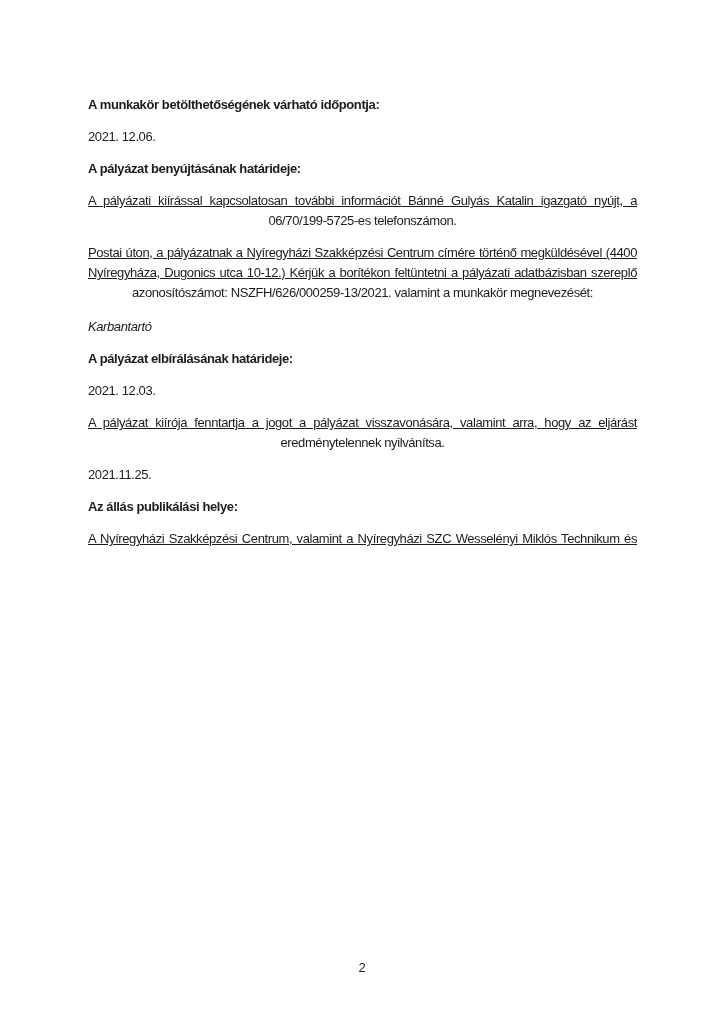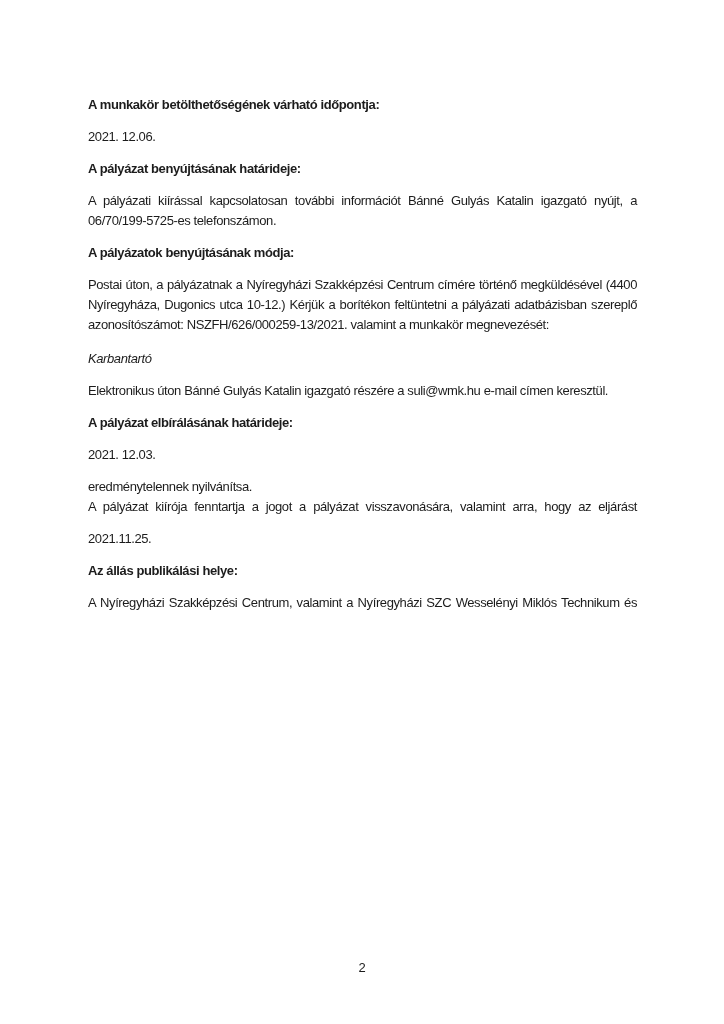--- a/index.html
+++ b/index.html
@@ -23,23 +23,23 @@
     line-height: 20px;
     letter-spacing: -0.4px;
     margin: 0 0 12px 0;
   }
   .h { font-weight: bold; white-space: pre-wrap; }
   .t { white-space: pre-wrap; }
   .para { margin: 0 0 12px 0; }
   .para.tight { margin-bottom: 14px; }
   .ln { margin: 0; }
   
-  .jl { text-align: justify; text-align-last: justify; }
+  .jl { text-align: justify; text-align-last: justify; text-decoration: underline; }
   
-  .jl-last { text-align: left; white-space: pre-wrap; }
+  .jl-last { text-align: center; white-space: pre-wrap; }
   .i { font-style: italic; }
   .page-number {
     position: absolute;
     top: 958px;
     left: 0;
     width: 724px;
     text-align: center;
     font-size: 13px;
     line-height: 20px;
     color: #1c1c1c;
@@ -54,38 +54,36 @@
     <p class="h">A munkakör betölthetőségének várható időpontja:</p>
     <p class="t">2021. 12.06.</p>
 
     <p class="h">A pályázat benyújtásának határideje:</p>
 
     <div class="para">
       <div class="ln jl">A pályázati kiírással kapcsolatosan további információt Bánné Gulyás Katalin igazgató nyújt, a</div>
       <div class="ln jl-last">06/70/199-5725-es telefonszámon.</div>
     </div>
 
-    <p class="h">A pályázatok benyújtásának módja:</p>
 
     <div class="para tight">
       <div class="ln jl">Postai úton, a pályázatnak a Nyíregyházi Szakképzési Centrum címére történő megküldésével (4400</div>
       <div class="ln jl">Nyíregyháza, Dugonics utca 10-12.) Kérjük a borítékon feltüntetni a pályázati adatbázisban szereplő</div>
       <div class="ln jl-last">azonosítószámot: NSZFH/626/000259-13/2021. valamint a munkakör megnevezését:</div>
     </div>
     <p class="t i">Karbantartó</p>
 
-    <p class="t">Elektronikus úton Bánné Gulyás Katalin igazgató részére a suli@wmk.hu e-mail címen keresztül.</p>
 
     <p class="h">A pályázat elbírálásának határideje:</p>
     <p class="t">2021. 12.03.</p>
 
 
     <div class="para">
+      <div class="ln jl">A pályázat kiírója fenntartja a jogot a pályázat visszavonására, valamint arra, hogy az eljárást</div>
       <div class="ln jl-last">eredménytelennek nyilvánítsa.</div>
-      <div class="ln jl">A pályázat kiírója fenntartja a jogot a pályázat visszavonására, valamint arra, hogy az eljárást</div>
     </div>
 
     <p class="t">2021.11.25.</p>
 
     <p class="h">Az állás publikálási helye:</p>
 
     <div class="para">
       <div class="ln jl">A Nyíregyházi Szakképzési Centrum, valamint a Nyíregyházi SZC Wesselényi Miklós Technikum és</div>
     </div>
 

